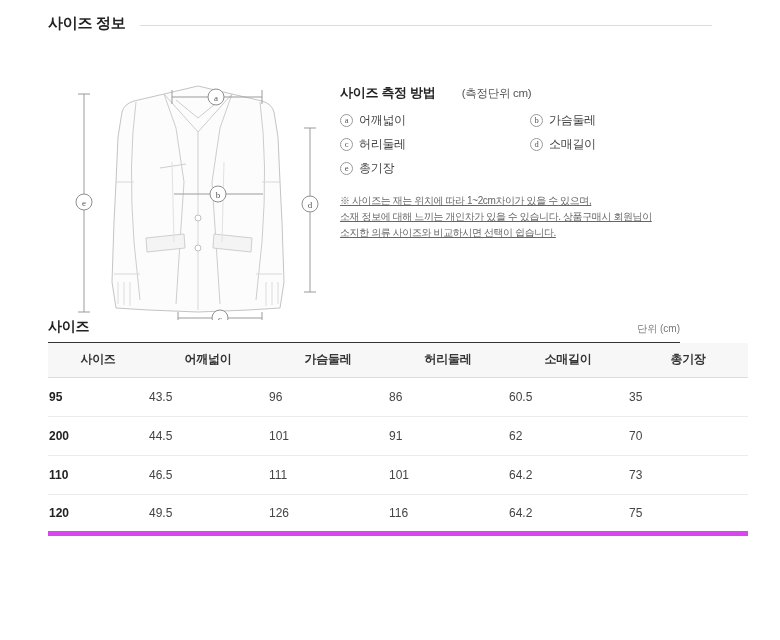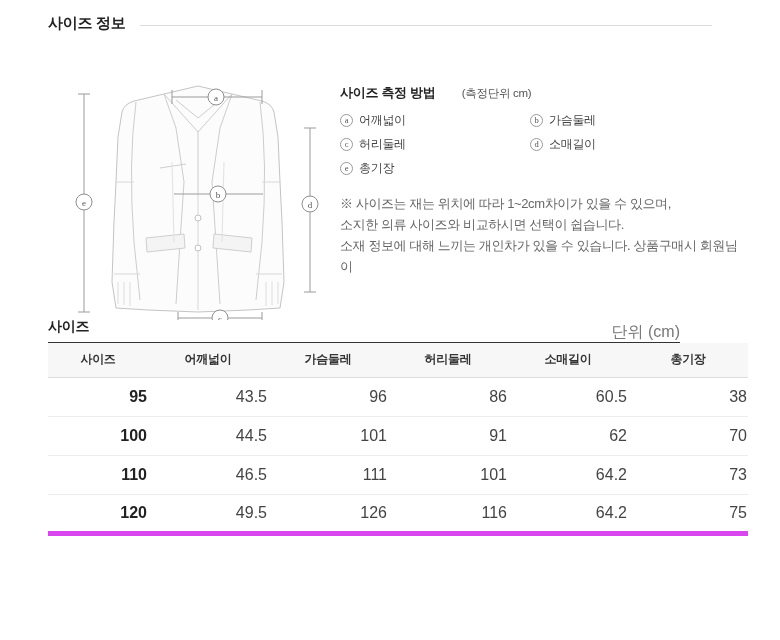--- a/index.html
+++ b/index.html
@@ -85,24 +85,25 @@
     height: 13px;
     border: 1px solid #9a9a9a;
     border-radius: 50%;
     font-size: 8.5px;
     color: #555555;
     margin-right: 6px;
     font-family: "Liberation Serif", serif;
     line-height: 1;
   }
   .note {
-    font-size: 13px;
+    font-size: 10px;
     color: #666666;
     line-height: 1.62;
     letter-spacing: -0.4px;
+    text-decoration: underline;
   }
 
   
   .table-head-rule {
     position: absolute;
     left: 48px;
     right: 32px;
     top: 342px;
     height: 1px;
     background: #333333;
@@ -113,21 +114,21 @@
     top: 318px;
     font-size: 14px;
     font-weight: bold;
     color: #222222;
     letter-spacing: -0.3px;
   }
   .table-unit {
     position: absolute;
     right: 32px;
     top: 322px;
-    font-size: 16px;
+    font-size: 10px;
     color: #777777;
   }
 
   table.size {
     position: absolute;
     left: 48px;
     top: 343px;
     width: 700px;
     border-collapse: collapse;
     table-layout: fixed;
@@ -135,24 +136,24 @@
   table.size th {
     background: #f7f7f7;
     font-size: 12px;
     font-weight: bold;
     color: #333333;
     height: 34px;
     border-bottom: 1px solid #dddddd;
     letter-spacing: -0.3px;
   }
   table.size td {
-    font-size: 16px;
+    font-size: 12px;
     color: #444444;
     height: 39px;
-    text-align: right;
+    text-align: left;
     border-bottom: 1px solid #ececec;
   }
   table.size td.sz {
     font-weight: bold;
     color: #222222;
   }
   table.size tr:last-child td { border-bottom: 5px solid #d946ef; }
 </style>
 </head>
 <body>
@@ -263,22 +264,22 @@
         <span>소매길이</span>
       </div>
       <div class="legend-item">
         <span class="badge">e</span>
         <span>총기장</span>
       </div>
     </div>
 
     <div class="note">
       <div>※ 사이즈는 재는 위치에 따라 1~2cm차이가 있을 수 있으며,</div>
+      <div>소재 정보에 대해 느끼는 개인차가 있을 수 있습니다. 상품구매시 회원님이</div>
       <div>소지한 의류 사이즈와 비교하시면 선택이 쉽습니다.</div>
-      <div>소재 정보에 대해 느끼는 개인차가 있을 수 있습니다. 상품구매시 회원님이</div>
     </div>
   </div>
 
   <div class="table-title">사이즈</div>
   <div class="table-unit">단위 (cm)</div>
   <div class="table-head-rule"></div>
 
   <table class="size">
     <colgroup>
       <col style="width:100px">
@@ -298,24 +299,24 @@
         <th>총기장</th>
       </tr>
     </thead>
     <tbody>
       <tr>
         <td class="sz">95</td>
         <td>43.5</td>
         <td>96</td>
         <td>86</td>
         <td>60.5</td>
-        <td>38</td>
-      </tr>
-      <tr>
-        <td class="sz">100</td>
+        <td>35</td>
+      </tr>
+      <tr>
+        <td class="sz">200</td>
         <td>44.5</td>
         <td>101</td>
         <td>91</td>
         <td>62</td>
         <td>70</td>
       </tr>
       <tr>
         <td class="sz">110</td>
         <td>46.5</td>
         <td>111</td>

